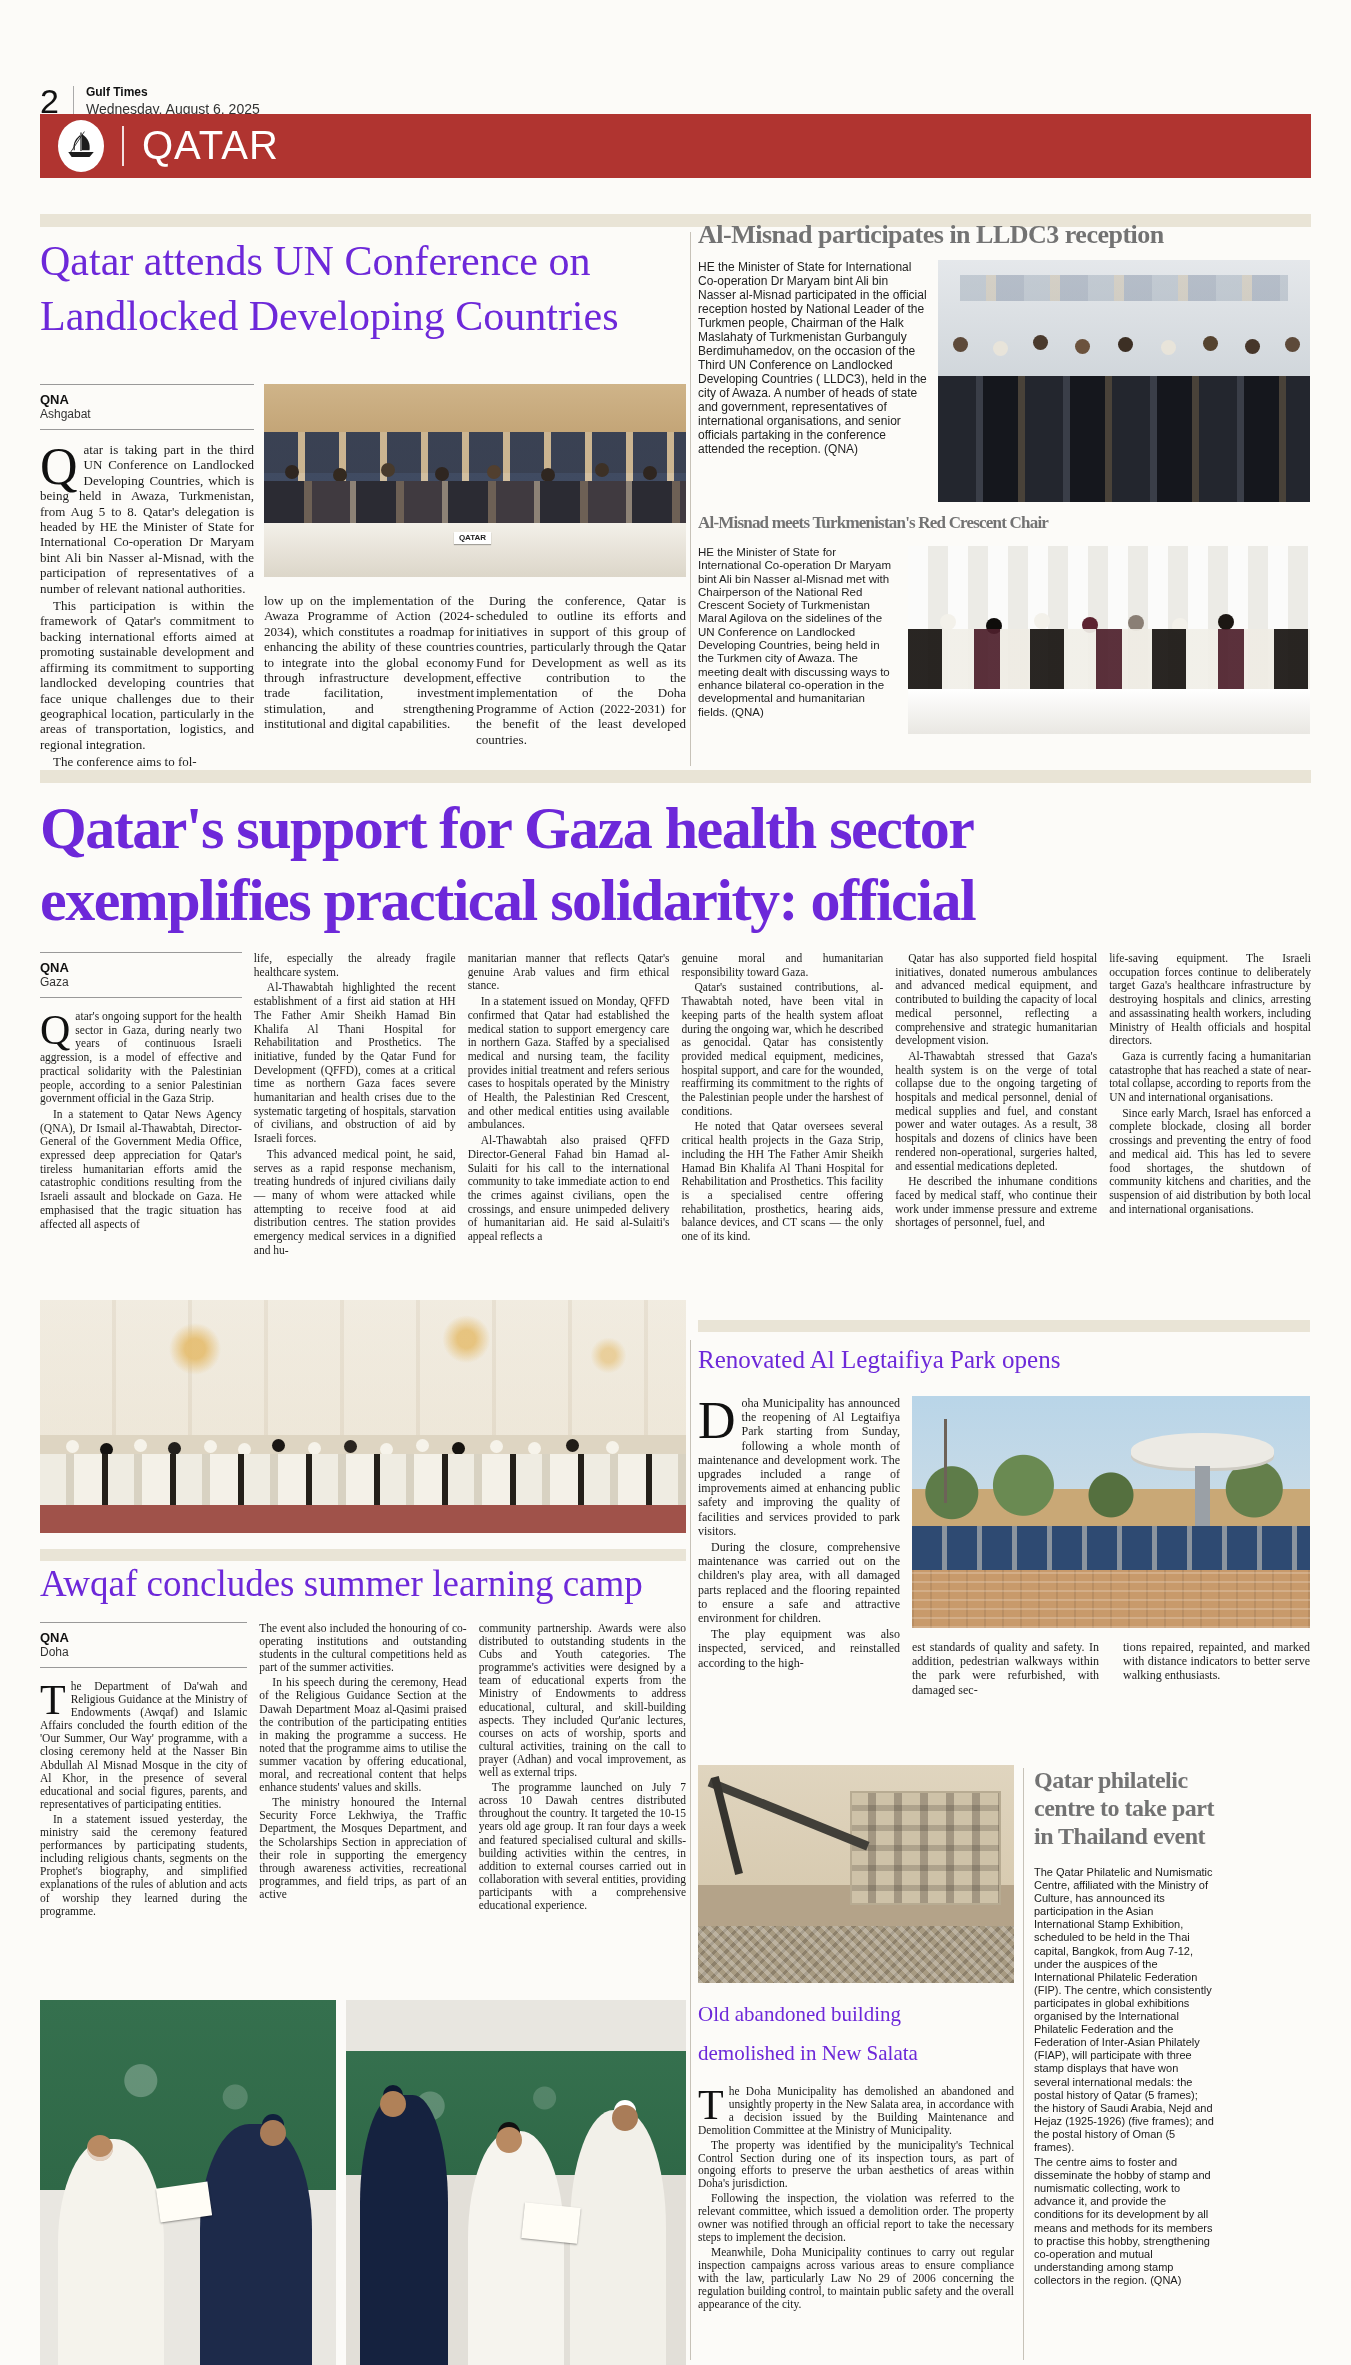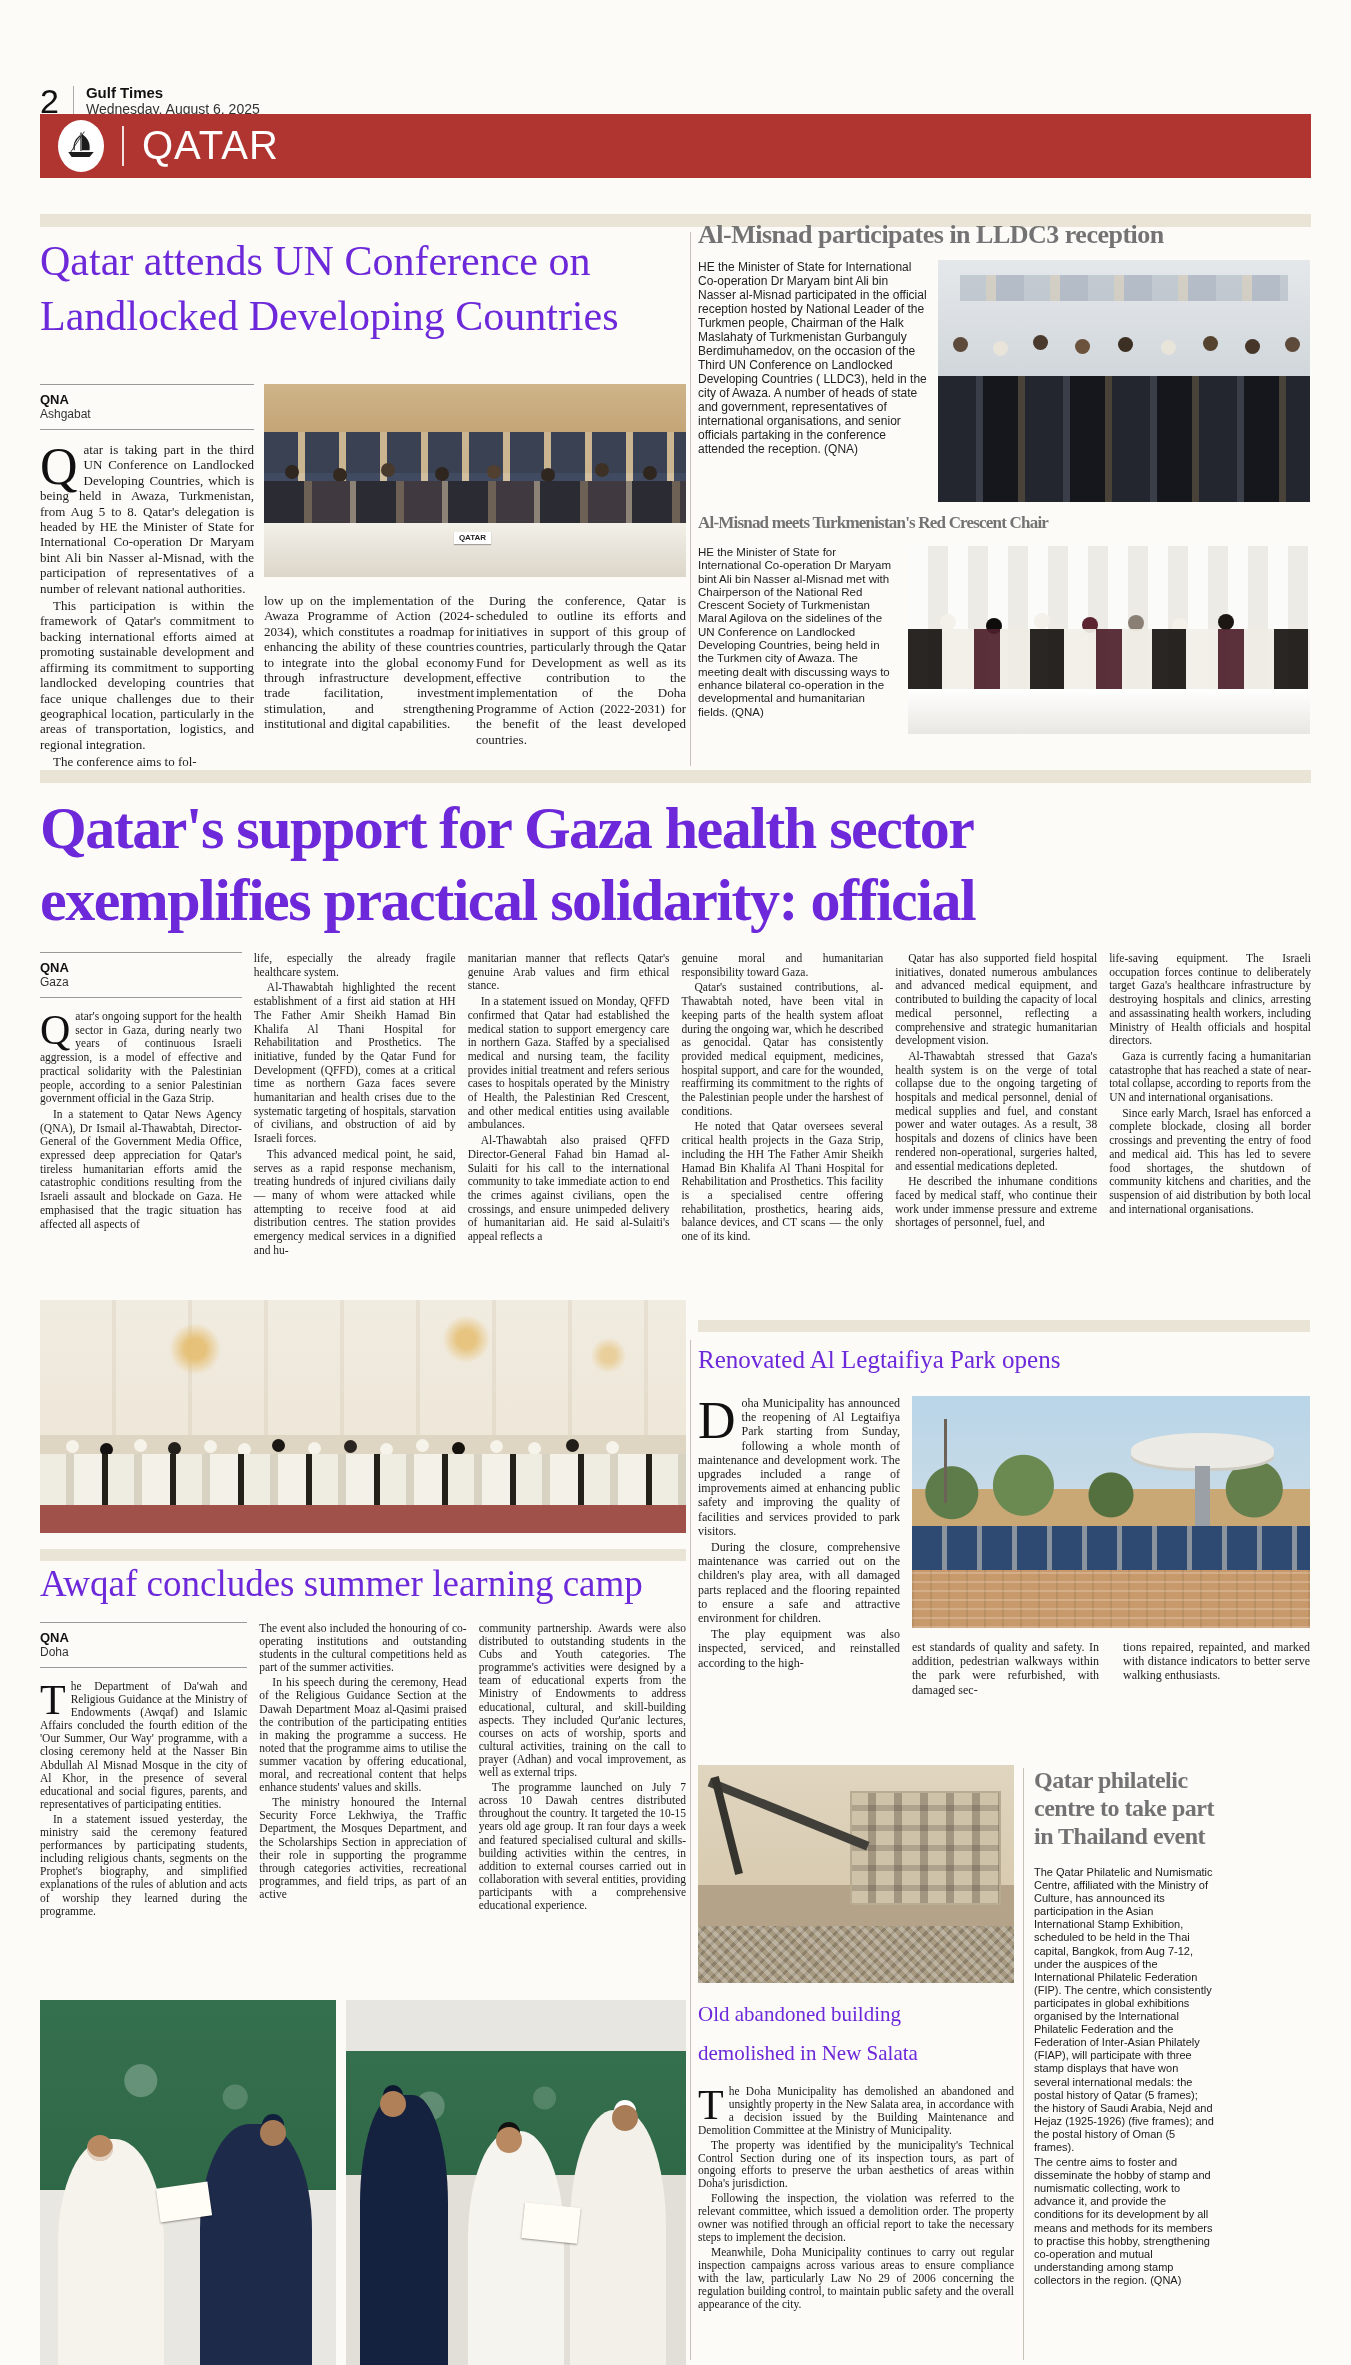--- a/index.html
+++ b/index.html
@@ -2,21 +2,21 @@
 <html><head>
 <meta charset="utf-8">
 <style>
   html,body{margin:0;padding:0;background:#888;}
   .page{position:relative;width:1351px;height:2365px;background:#fcfbf8;overflow:hidden;
         font-family:"Liberation Serif",serif;color:#1a1a1a;}
   
   .masthead{position:absolute;left:40px;top:84px;display:flex;align-items:flex-start;}
   .pagenum{font-family:"Liberation Sans",sans-serif;font-size:34px;font-weight:400;color:#111;line-height:34px;}
   .mast-rule{width:1px;height:34px;background:#aaa;margin:2px 12px 0 14px;}
-  .pub{font-family:"Liberation Sans",sans-serif;font-weight:700;font-size:15px;color:#111;line-height:17px;}
+  .pub{font-family:"Liberation Sans",sans-serif;font-weight:700;font-size:12px;color:#111;line-height:17px;}
   .date{font-family:"Liberation Sans",sans-serif;font-size:14px;color:#333;line-height:16px;}
   
   .banner{position:absolute;left:40px;top:114px;width:1271px;height:64px;background:#b03430;
           display:flex;align-items:center;}
   .logo{width:46px;height:52px;background:#fff;border-radius:50%;margin-left:18px;
         display:flex;align-items:center;justify-content:center;}
   .banner-bar{width:2px;height:40px;background:rgba(255,255,255,.85);margin:0 18px 0 18px;}
   .banner-title{font-family:"Liberation Sans",sans-serif;font-weight:400;font-size:40px;color:#fff;
                 letter-spacing:1px;line-height:40px;margin-top:-2px;}
   
@@ -242,21 +242,21 @@
           <div class="loc">Doha</div>
         </div>
         <div class="paras dc-sm">
             <p>The Department of Da'wah and Religious Guidance at the Ministry of Endowments (Awqaf) and Islamic Affairs concluded the fourth edition of the 'Our Summer, Our Way' programme, with a closing ceremony held at the Nasser Bin Abdullah Al Misnad Mosque in the city of Al Khor, in the presence of several educational and social figures, parents, and representatives of participating entities.</p>
             <p>In a statement issued yesterday, the ministry said the ceremony featured performances by participating students, including religious chants, segments on the Prophet's biography, and simplified explanations of the rules of ablution and acts of worship they learned during the programme.</p>
           </div>
       </div>
       <div class="col paras">
           <p>The event also included the honouring of co-operating institutions and outstanding students in the cultural competitions held as part of the summer activities.</p>
           <p>In his speech during the ceremony, Head of the Religious Guidance Section at the Dawah Department Moaz al-Qasimi praised the contribution of the participating entities in making the programme a success. He noted that the programme aims to utilise the summer vacation by offering educational, moral, and recreational content that helps enhance students' values and skills.</p>
-          <p>The ministry honoured the Internal Security Force Lekhwiya, the Traffic Department, the Mosques Department, and the Scholarships Section in appreciation of their role in supporting the programme through categories activities, recreational programmes, and field trips, as part of an active</p>
+          <p>The ministry honoured the Internal Security Force Lekhwiya, the Traffic Department, the Mosques Department, and the Scholarships Section in appreciation of their role in supporting the emergency through awareness activities, recreational programmes, and field trips, as part of an active</p>
         </div>
       <div class="col paras">
           <p>community partnership. Awards were also distributed to outstanding students in the Cubs and Youth categories. The programme's activities were designed by a team of educational experts from the Ministry of Endowments to address educational, cultural, and skill-building aspects. They included Qur'anic lectures, courses on acts of worship, sports and cultural activities, training on the call to prayer (Adhan) and vocal improvement, as well as external trips.</p>
           <p>The programme launched on July 7 across 10 Dawah centres distributed throughout the country. It targeted the 10-15 years old age group. It ran four days a week and featured specialised cultural and skills-building activities within the centres, in addition to external courses carried out in collaboration with several entities, providing participants with a comprehensive educational experience.</p>
         </div>
     </div>
   </div>
 
   <div class="a5">
     <div class="hl hl-serif">Renovated Al Legtaifiya Park opens</div>

